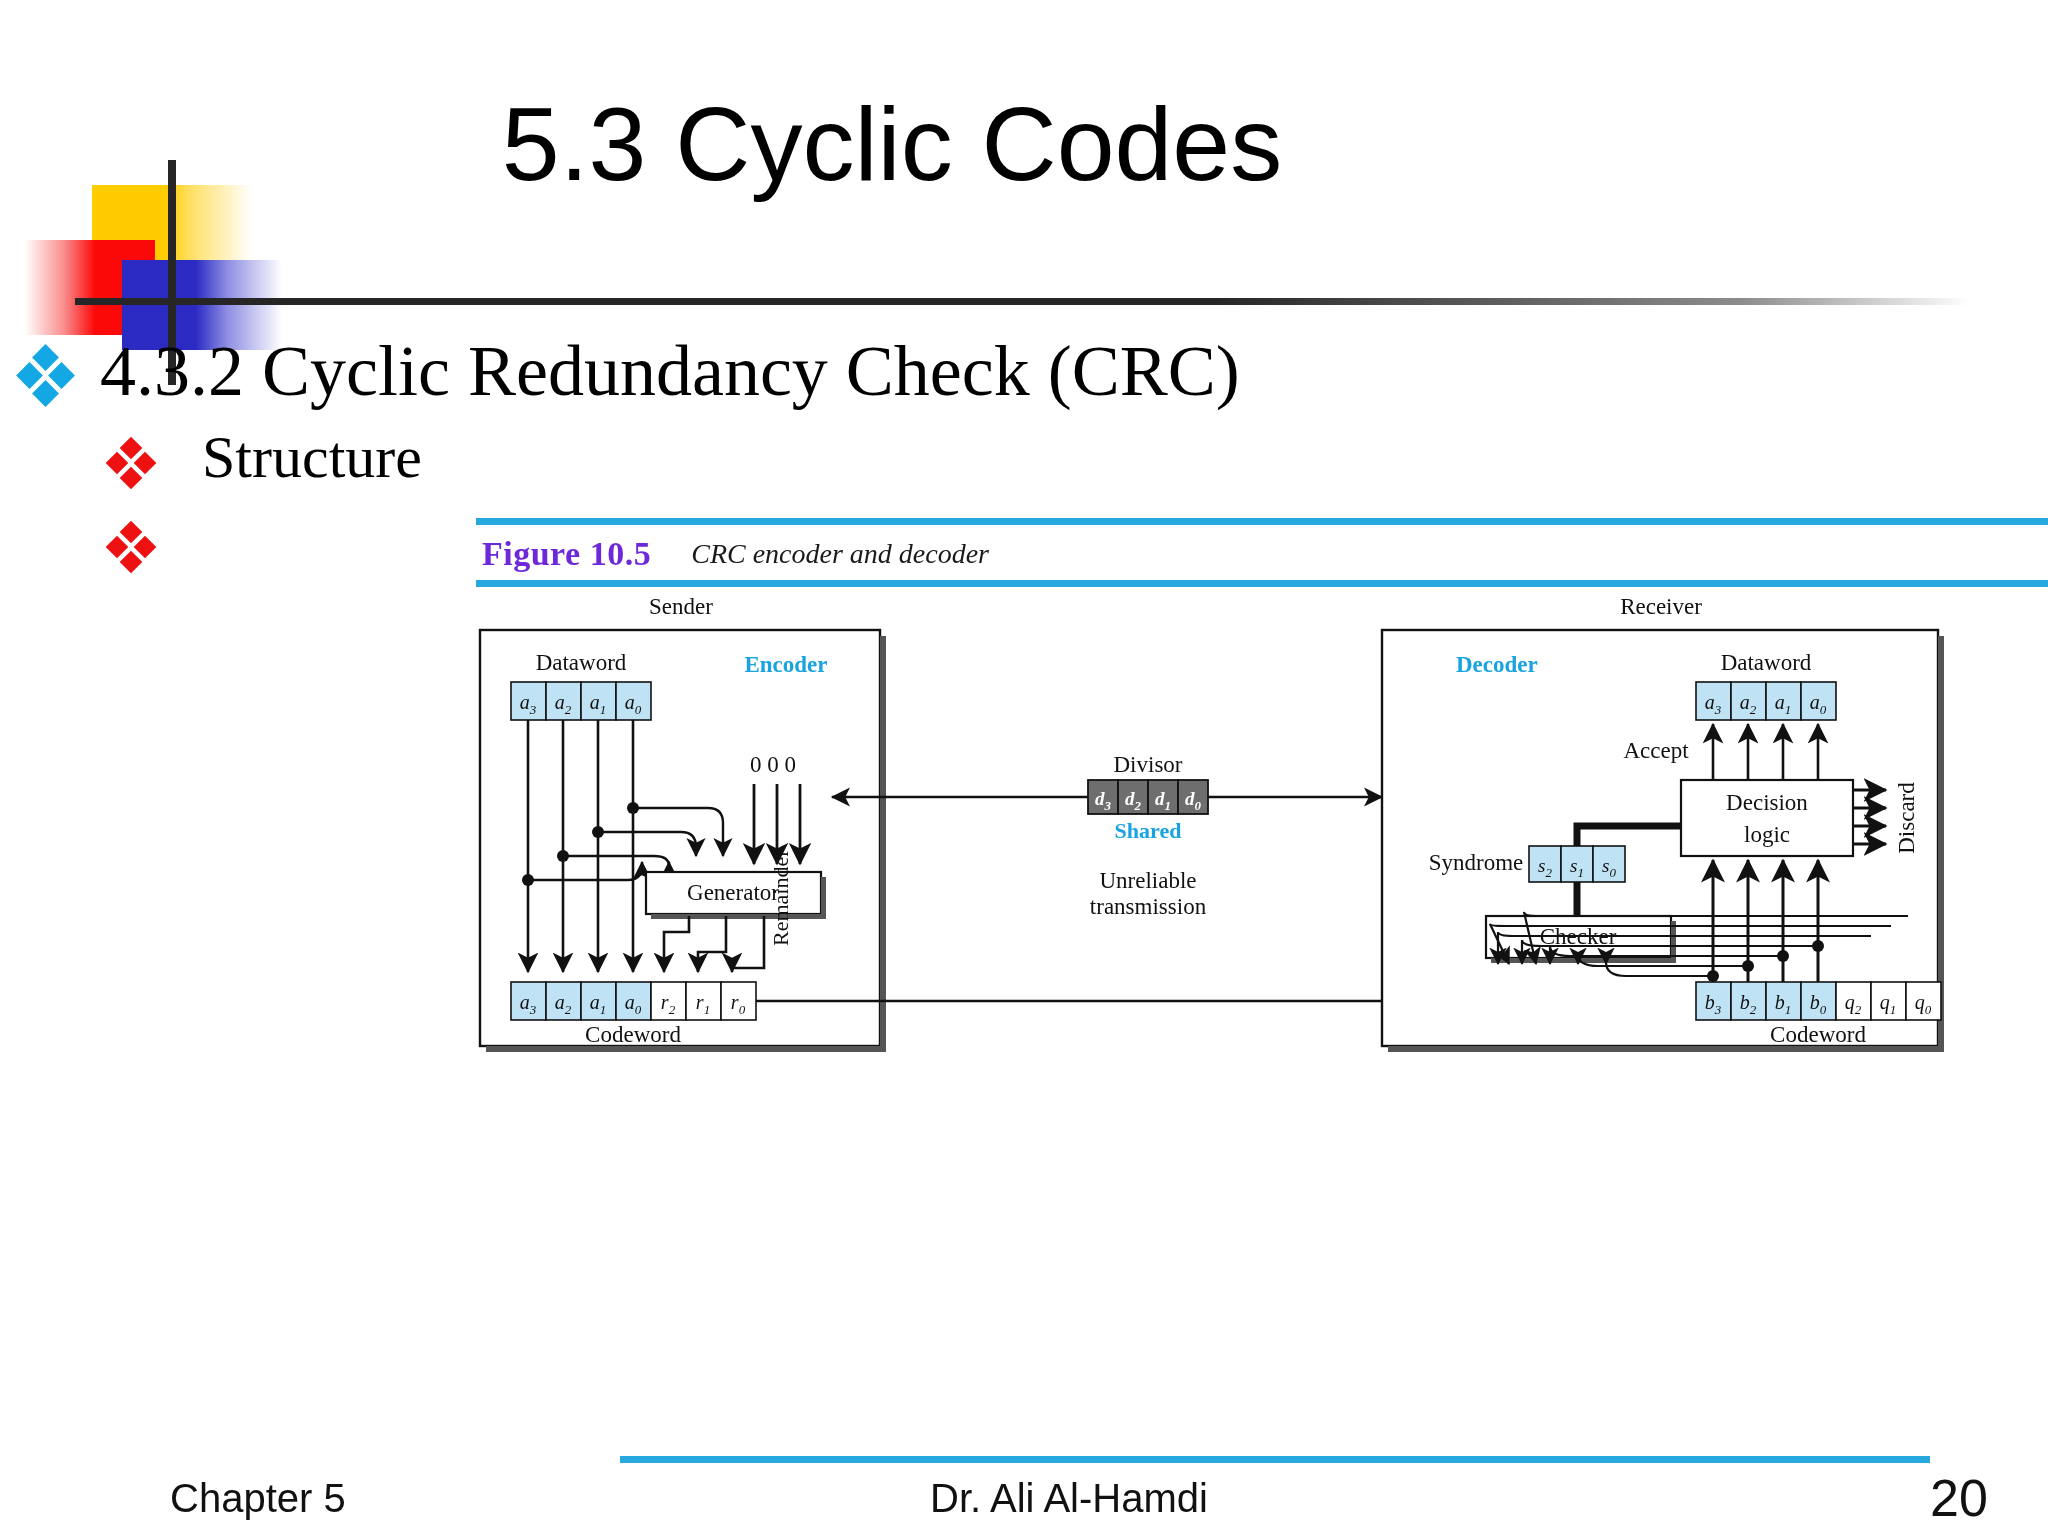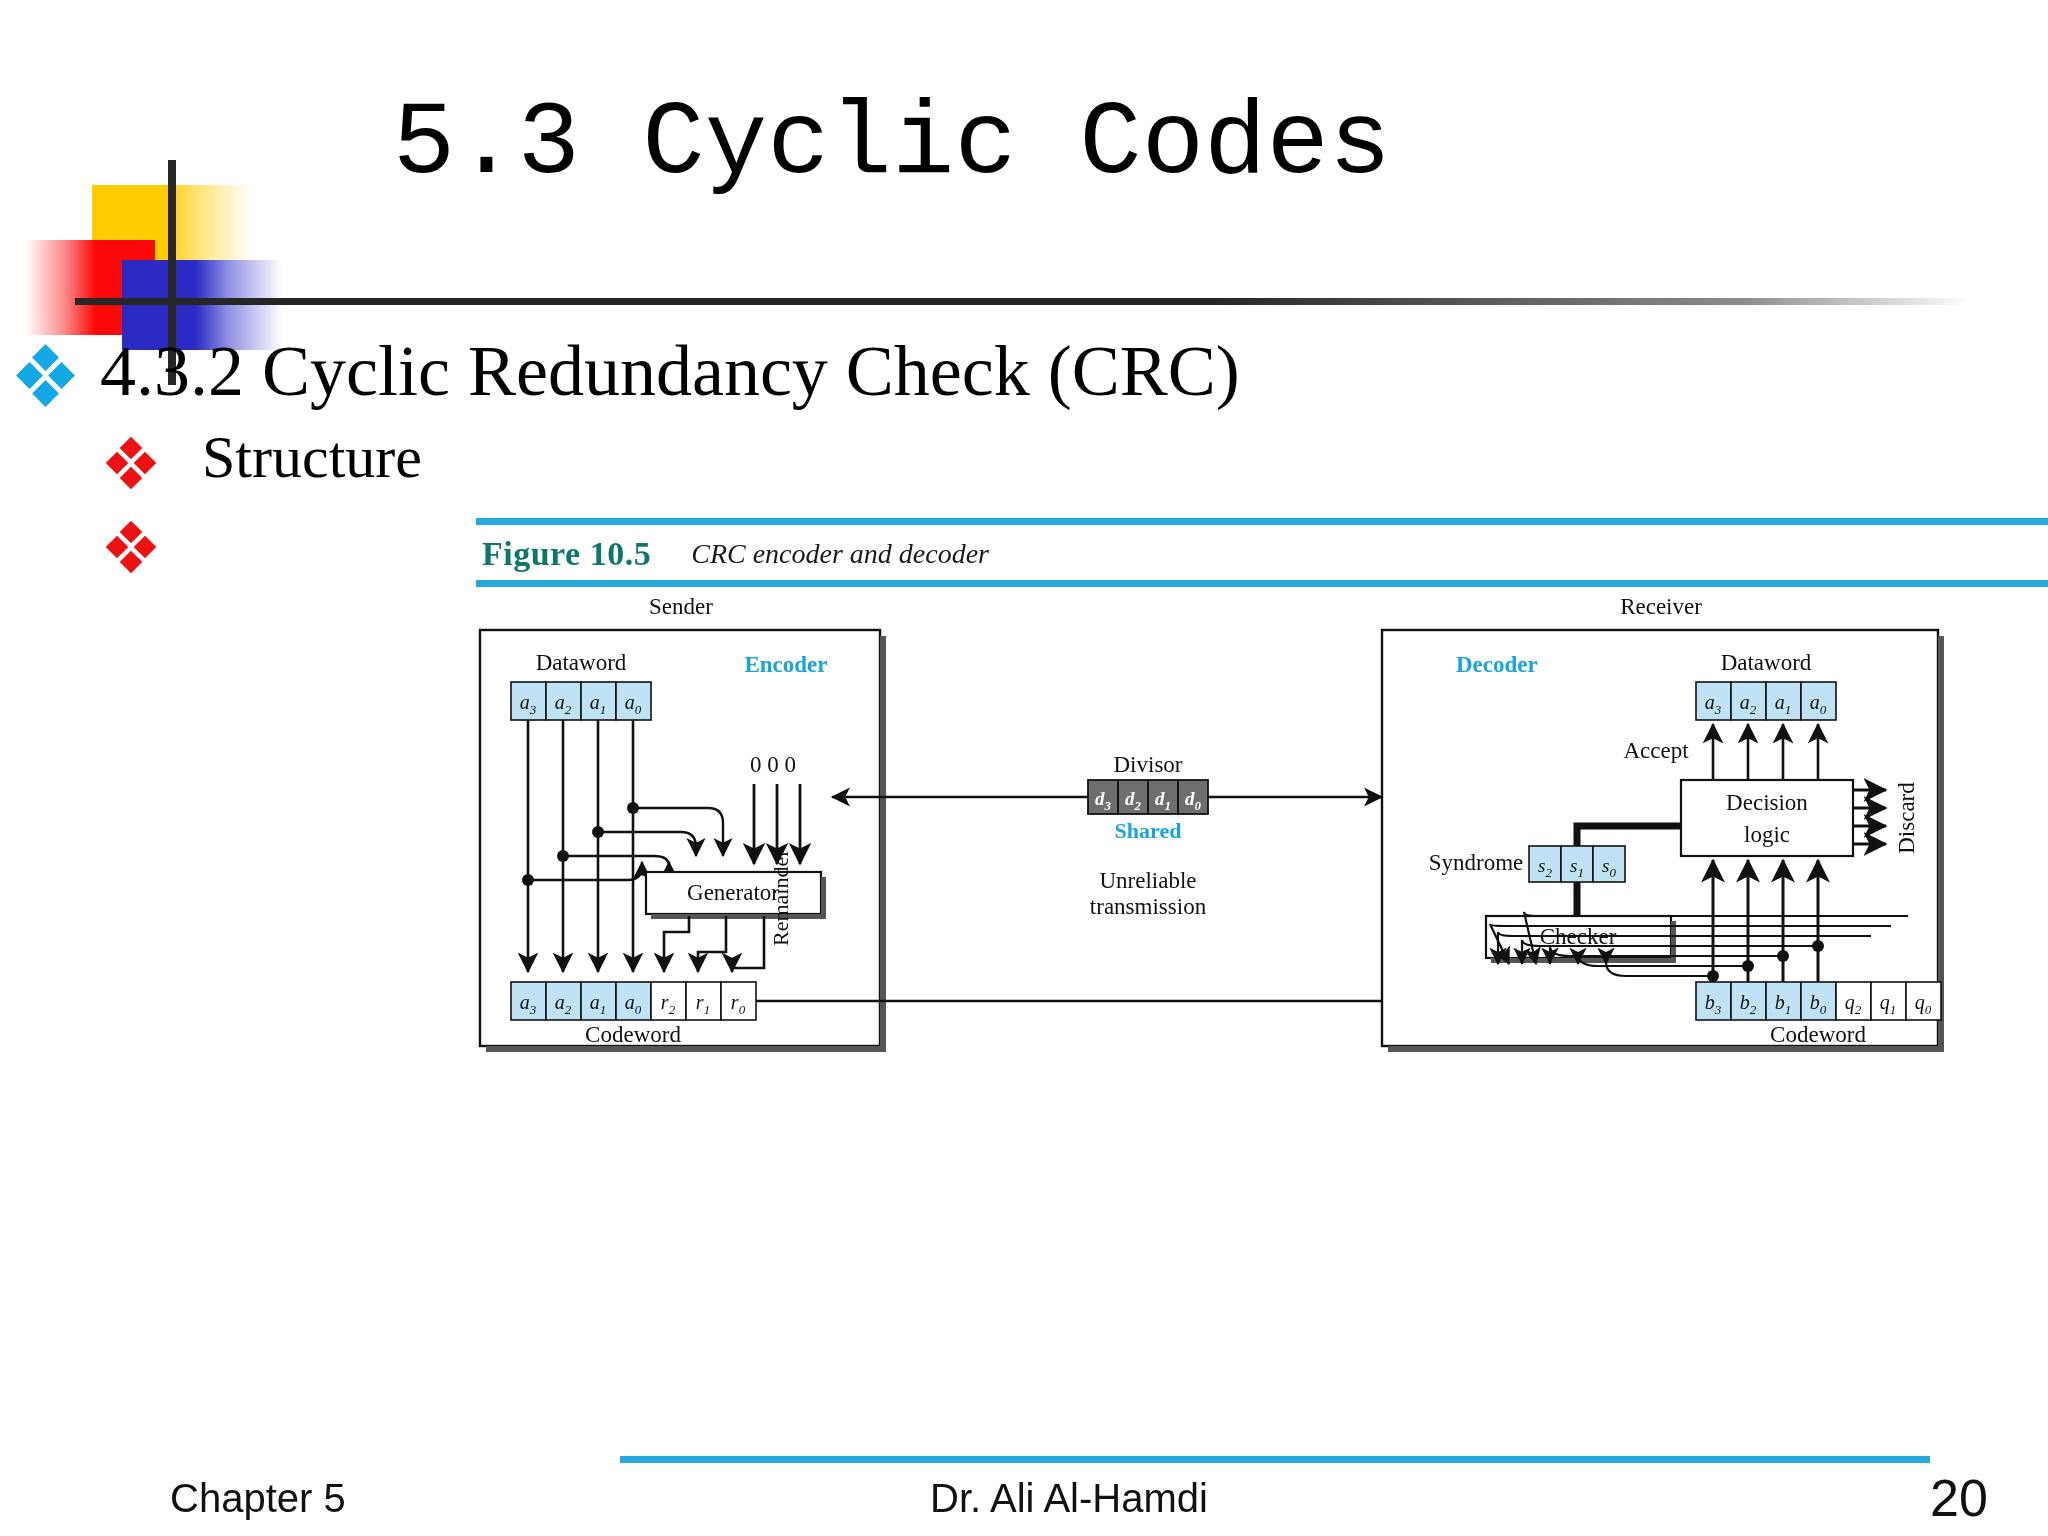--- a/index.html
+++ b/index.html
@@ -22,21 +22,21 @@
     background:linear-gradient(to right,#2b2bc4 0%,#2b2bc4 46%,#8f8fe3 66%,#ffffff 100%);}
   .bar-v{position:absolute;left:168px;top:0px;width:8px;height:225px;background:#262626;}
   .bar-h{position:absolute;left:75px;top:138px;height:7px;
     width:1895px;background:linear-gradient(to right,#262626 0%,#262626 60%,#8c8c8c 88%,#ffffff 100%);}
 
   
   #title{
     position:absolute;left:0;top:92px;width:1784px;
     text-align:center;
     font-size:104px;line-height:1;
-    font-family:Liberation Mono, monospace;
+    font-family:Liberation Sans, sans-serif;
     color:#000;
   }
 
   
   .bullet-row{position:absolute;display:flex;align-items:flex-start;}
   #b1{left:18px;top:332px;}
   #b2{left:108px;top:424px;}
   #b3{left:108px;top:508px;}
 
   .dia{position:relative;flex:0 0 auto;}
@@ -60,21 +60,21 @@
   .l2 .b-text{font-size:60px;line-height:66px;margin-left:48px;}
 
   
   #figure{position:absolute;left:476px;top:518px;width:1572px;height:560px;}
   .fig-rule{background:#27a9e0;height:7px;width:1572px;}
   #fig-rule-top{position:absolute;left:0;top:0;}
   #fig-rule-bot{position:absolute;left:0;top:62px;}
   #fig-cap{position:absolute;left:6px;top:10px;height:52px;
     display:flex;align-items:center;}
   #fig-cap .fno{font-family:"Liberation Serif", serif;font-weight:bold;
-    font-size:34px;color:#0f766e;letter-spacing:.5px;}
+    font-size:34px;color:#6d28d9;letter-spacing:.5px;}
   #fig-cap .ftitle{font-family:"Liberation Serif", serif;font-style:italic;
     font-size:28px;color:#1a1a1a;margin-left:40px;}
 
   #diagram{position:absolute;left:0;top:76px;width:1572px;height:470px;}
 
   
   #footer{position:absolute;left:0;top:1440px;width:2048px;height:96px;}
   #foot-rule{position:absolute;left:620px;top:16px;width:1310px;height:7px;background:#27a9e0;}
   .foot-txt{position:absolute;font-family:"Liberation Sans", sans-serif;
     font-size:40px;color:#111;}

